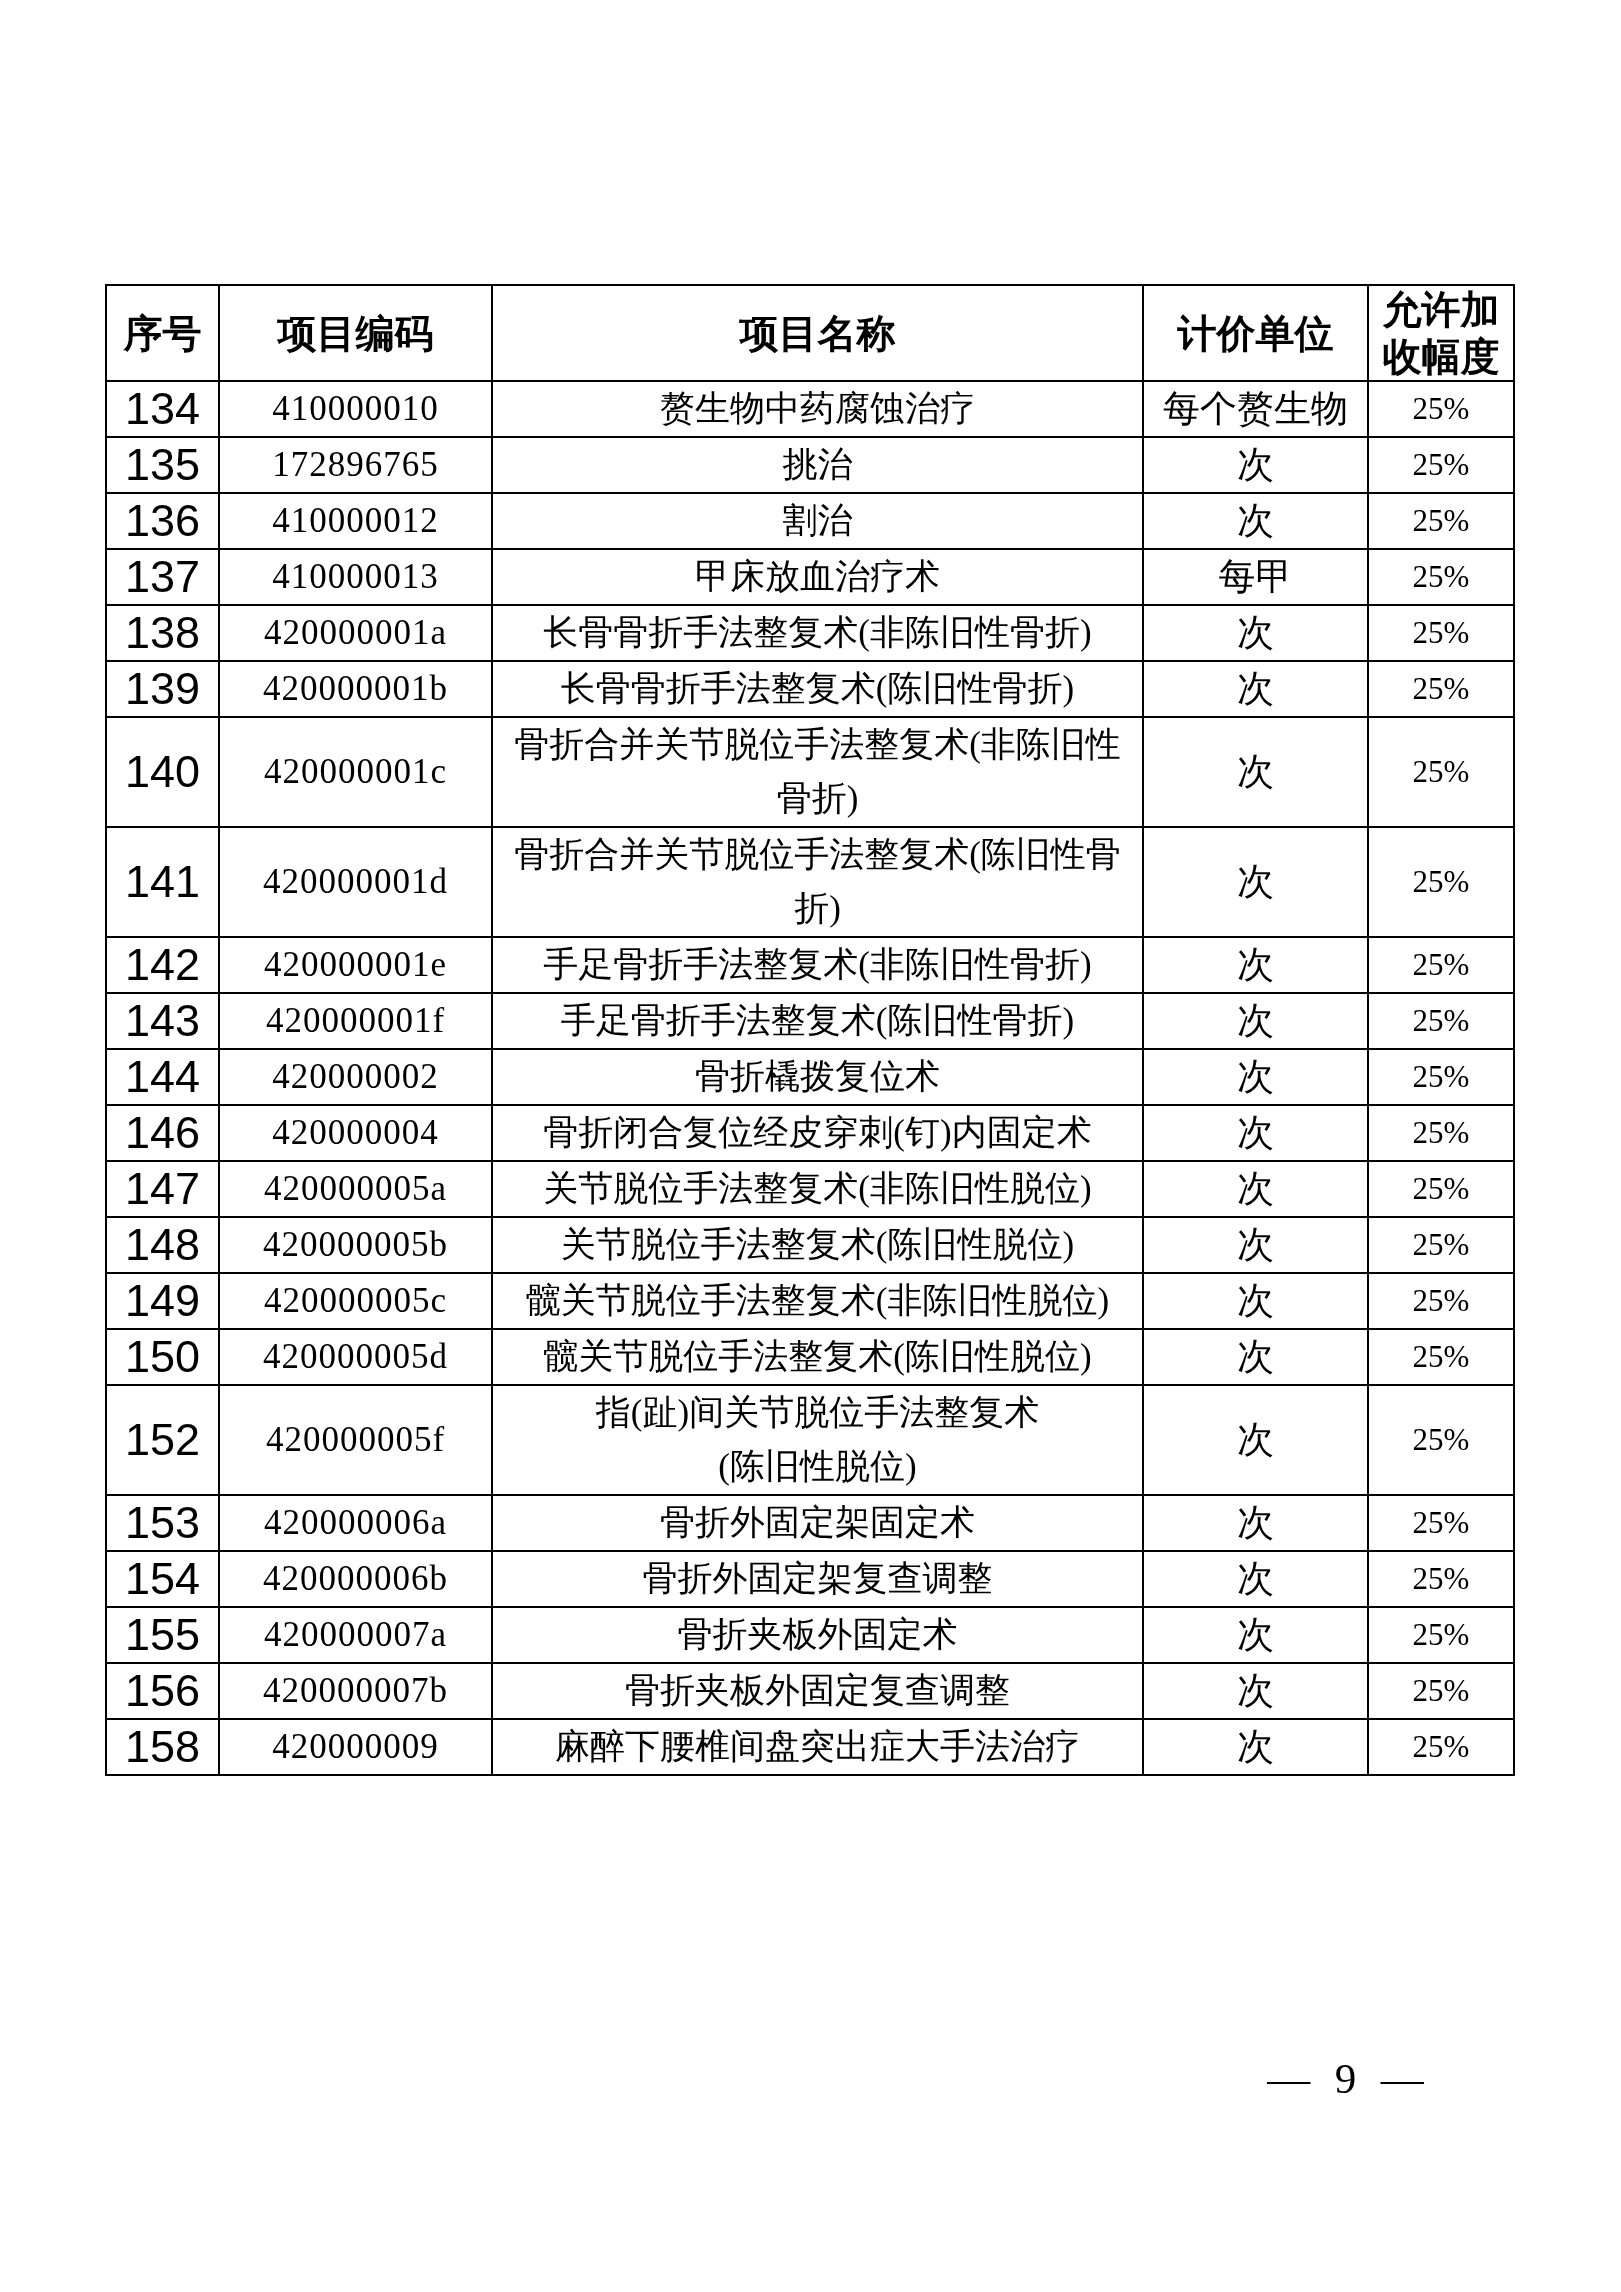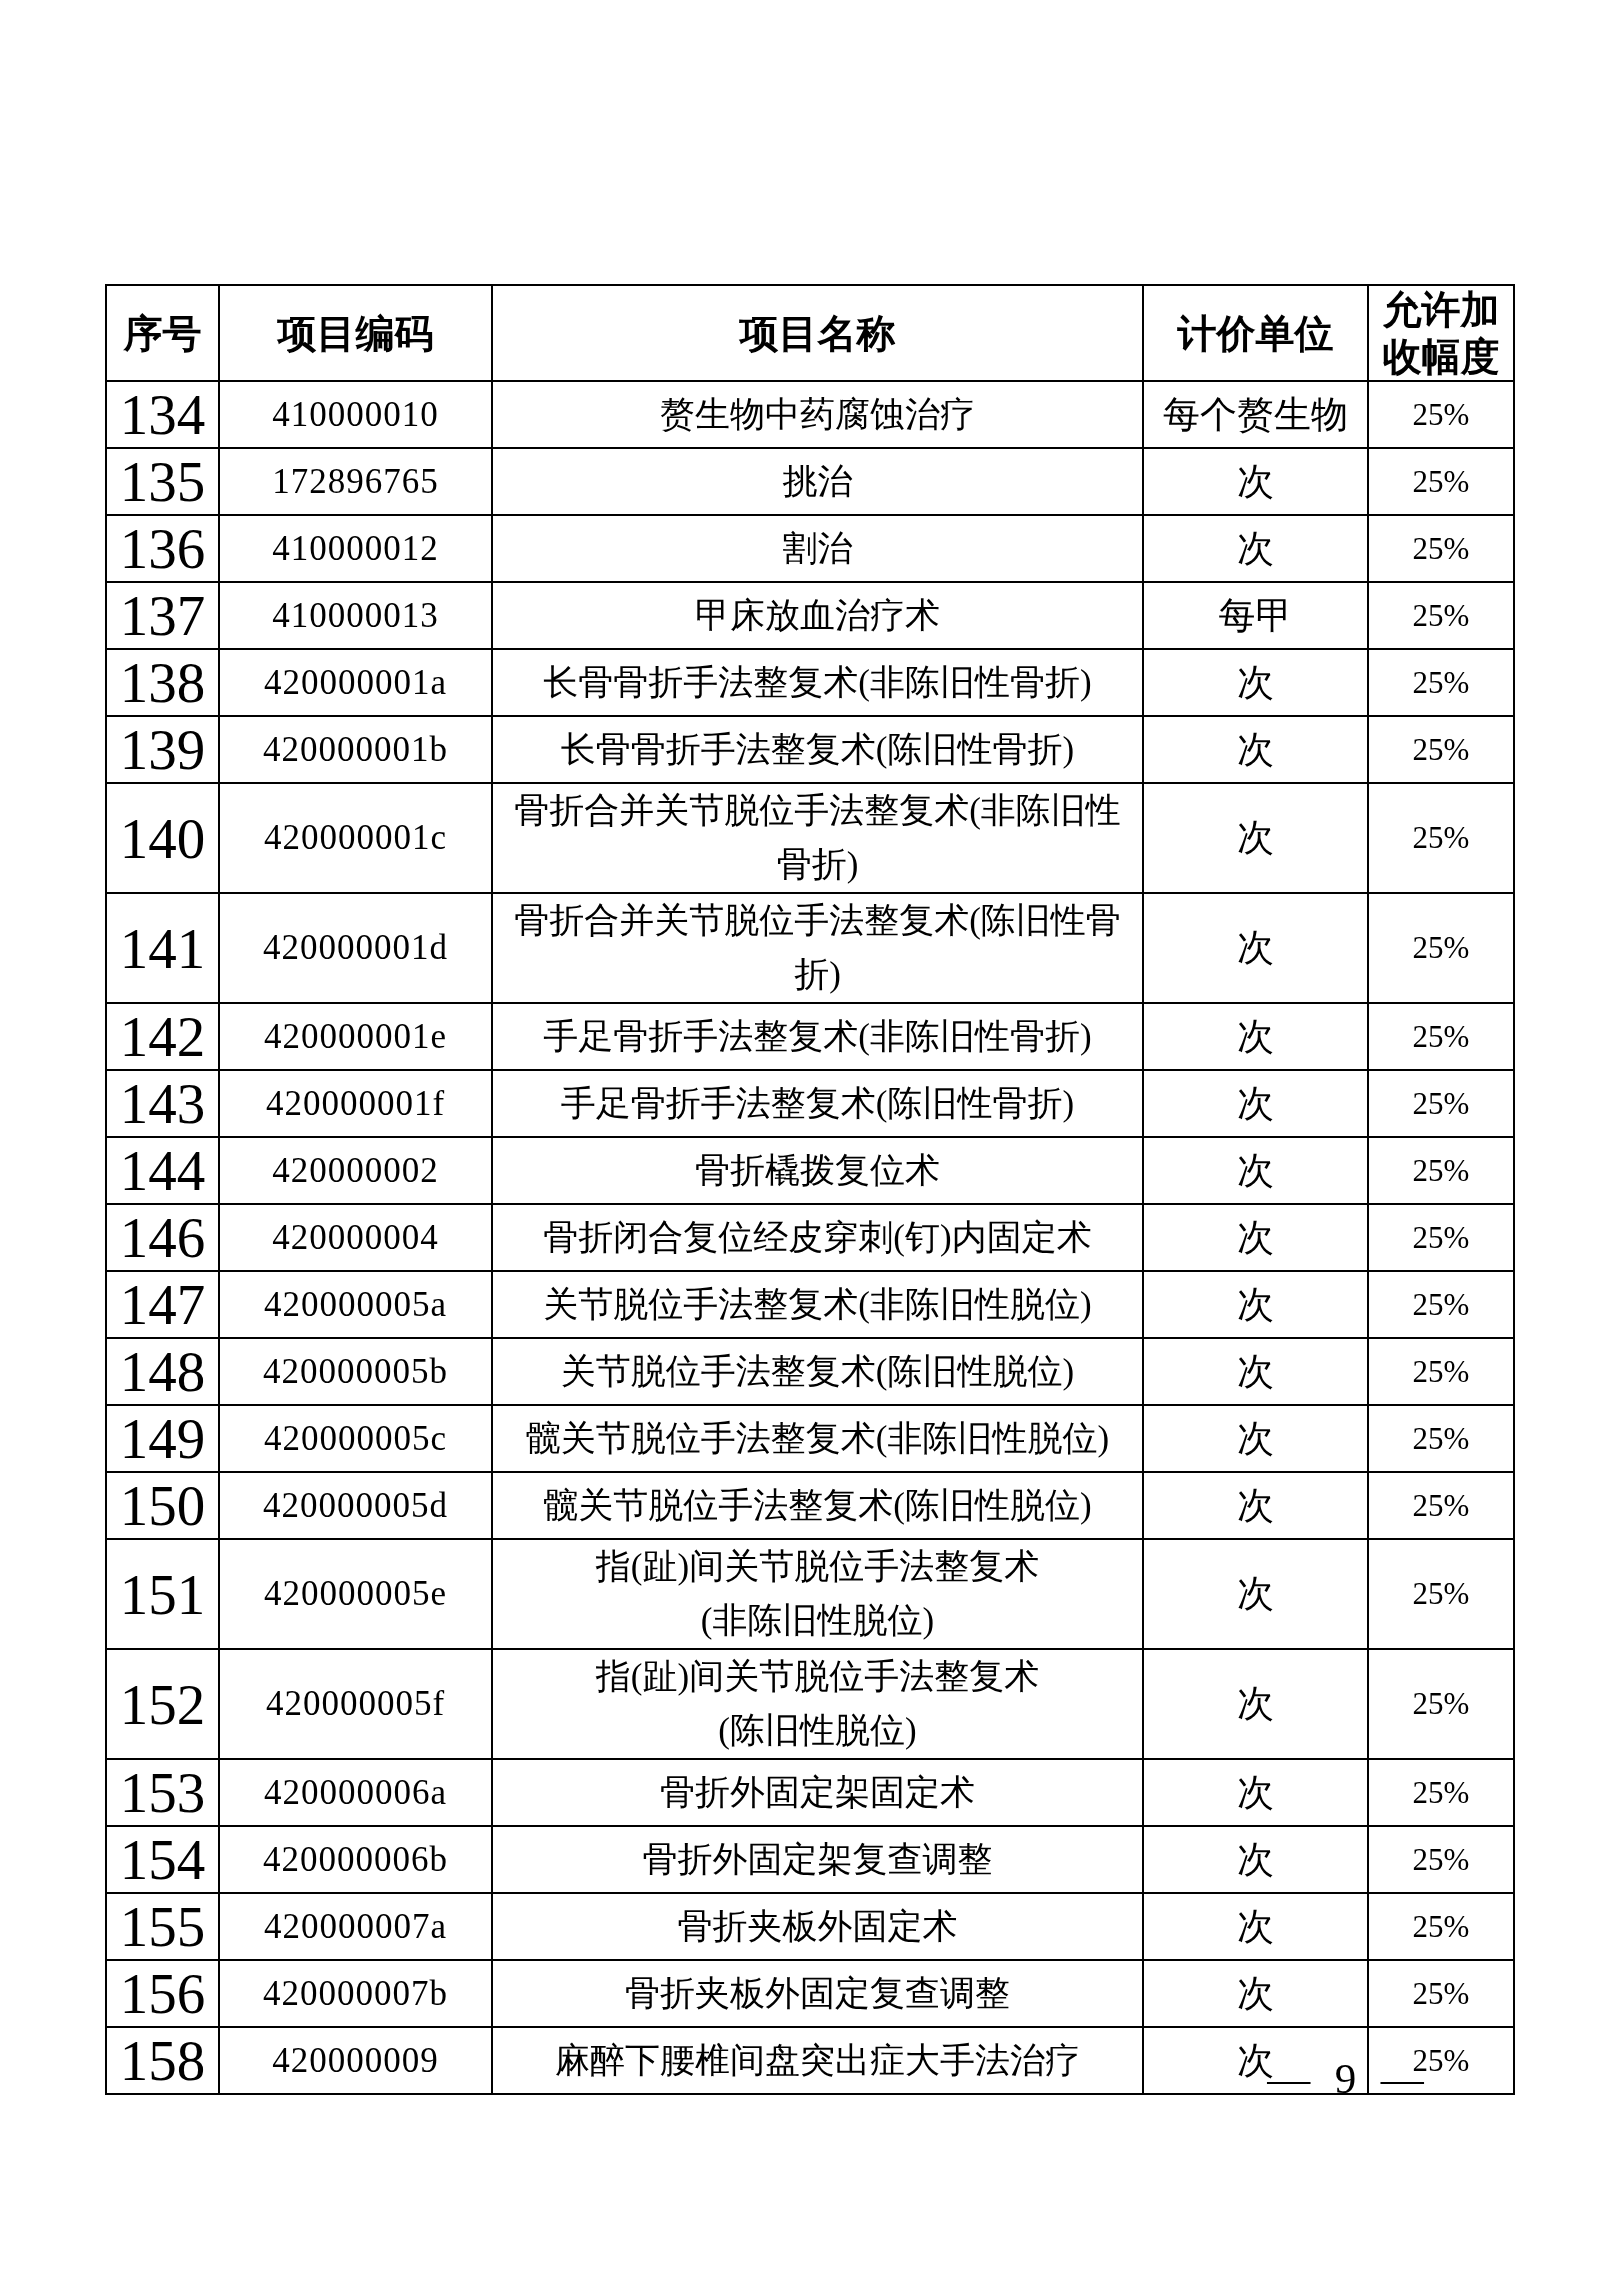--- a/index.html
+++ b/index.html
@@ -43,22 +43,22 @@
     font-family: "Liberation Sans", sans-serif;
     font-weight: 700;
     font-size: 39px;
     line-height: 47px;
     white-space: pre-line;
   }
   table.fee-table tbody tr {
     height: 56px;
   }
   td.col-no {
-    font-size: 57px;
-    font-family: Liberation Serif, serif;
+    font-size: 45px;
+    font-family: Liberation Sans, sans-serif;
     margin-top: 16px;
   }
   td.col-code {
     font-size: 35px;
     font-family: "Liberation Serif", serif;
     letter-spacing: 1px;
   }
   td.col-name {
     font-size: 35px;
     line-height: 54px;
@@ -216,28 +216,20 @@
           <td class="col-rate">25%</td>
         </tr>
         <tr>
           <td class="col-no">150</td>
           <td class="col-code">420000005d</td>
           <td class="col-name">髋关节脱位手法整复术(陈旧性脱位)</td>
           <td class="col-unit">次</td>
           <td class="col-rate">25%</td>
         </tr>
         <tr>
-          <td class="col-no">151</td>
-          <td class="col-code">420000005e</td>
-          <td class="col-name">指(趾)间关节脱位手法整复术
-(非陈旧性脱位)</td>
-          <td class="col-unit">次</td>
-          <td class="col-rate">25%</td>
-        </tr>
-        <tr>
           <td class="col-no">152</td>
           <td class="col-code">420000005f</td>
           <td class="col-name">指(趾)间关节脱位手法整复术
 (陈旧性脱位)</td>
           <td class="col-unit">次</td>
           <td class="col-rate">25%</td>
         </tr>
         <tr>
           <td class="col-no">153</td>
           <td class="col-code">420000006a</td>

